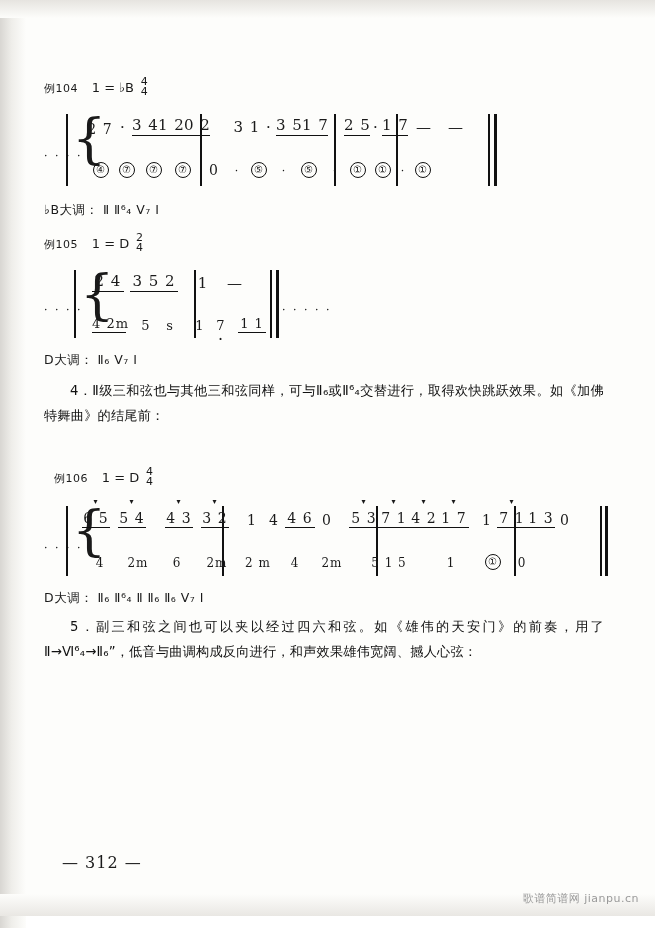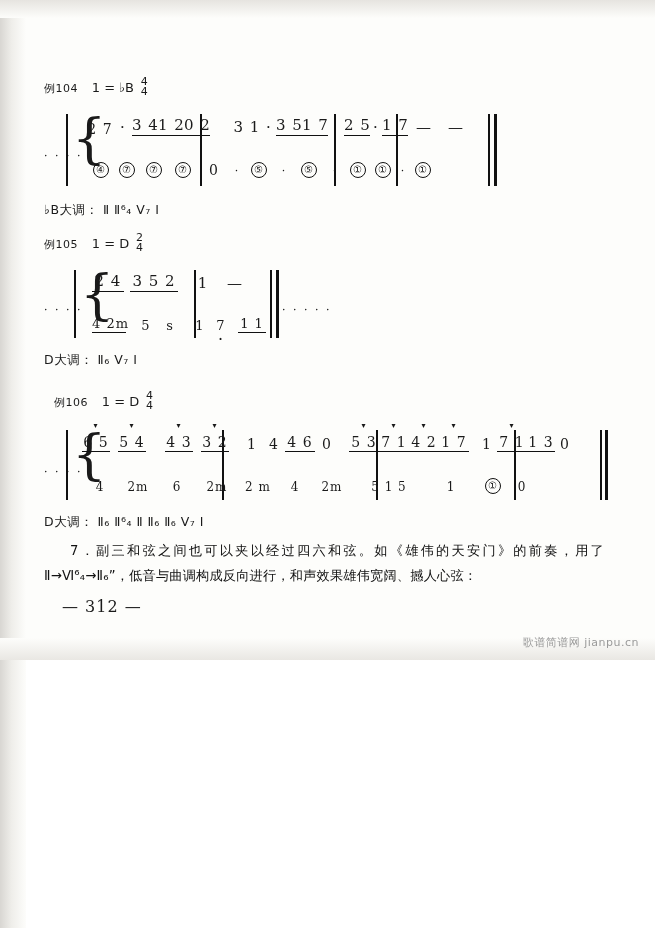--- a/index.html
+++ b/index.html
@@ -12,21 +12,21 @@
     background: #ffffff;
     font-family: "DejaVu Sans", sans-serif;
     color: #1a1a1a;
     position: relative;
     overflow: hidden;
   }
   .page {
     position: absolute;
     left: 0; top: 0;
     width: 655px;
-    height: 660px;
+    height: 916px;
     background: #fdfdfb;
     border-radius: 10px;
   }
   
   .scan-edge-left {
     position: absolute;
     left: 0; top: 0;
     width: 26px; height: 928px;
     background: linear-gradient(to right, #d8d6d2 0%, #efeeea 45%, #fdfdfb 100%);
   }
@@ -297,20 +297,21 @@
           <span class="cell" style="width:24px;">s</span>
           <span class="cell" style="width:20px; margin-left:8px;">1</span>
           <span class="cell dotunder" style="width:22px;">7</span>
           <span class="cell beam" style="width:28px; margin-left:6px;">1 1</span>
         </div>
       </div>
 
       <div class="analysis" style="margin-top:4px;">D大调： Ⅱ₆      Ⅴ₇       Ⅰ</div>
     </div>
 
+    <div class="para" style="margin-top:26px; text-indent:26px;">4．Ⅱ级三和弦也与其他三和弦同样，可与Ⅱ₆或Ⅱ⁶₄交替进行，取得欢快跳跃效果。如《加佛特舞曲》的结尾前：</div>
 
     <div class="ex-head" style="margin-top:40px;margin-left:10px;">
       <span class="ex-label">例106</span>
       <span class="ex-key">1 = D</span>
       <span class="frac">
         <span>4</span>
         <span>4</span>
       </span>
     </div>
 
@@ -355,19 +356,19 @@
           <span class="cell" style="width:74px;">5 1 5</span>
           <span class="cell" style="width:50px;">1</span>
           <span class="cell" style="width:34px;"><span class="circled">①</span></span>
           <span class="cell" style="width:24px;">0</span>
         </div>
       </div>
 
       <div class="analysis" style="margin-top:6px;">D大调： Ⅱ₆          Ⅱ⁶₄         Ⅱ        Ⅱ₆      Ⅱ₆      Ⅴ₇        Ⅰ</div>
     </div>
 
-    <div class="para" style="margin-top:24px; text-indent:26px;">7．副三和弦之间也可以夹以经过四六和弦。如《雄伟的天安门》的前奏，用了Ⅱ→Ⅵ⁶₄→Ⅱ₆”，低音与曲调构成反向进行，和声效果雄伟宽阔、撼人心弦：</div>
+    <div class="para" style="margin-top:24px; text-indent:26px;">5．副三和弦之间也可以夹以经过四六和弦。如《雄伟的天安门》的前奏，用了Ⅱ→Ⅵ⁶₄→Ⅱ₆”，低音与曲调构成反向进行，和声效果雄伟宽阔、撼人心弦：</div>
 
   </div>
 
   <div class="pagenum">— 312 —</div>
   <div class="watermark">歌谱简谱网 jianpu.cn</div>
 </div>
 
 </body></html>

